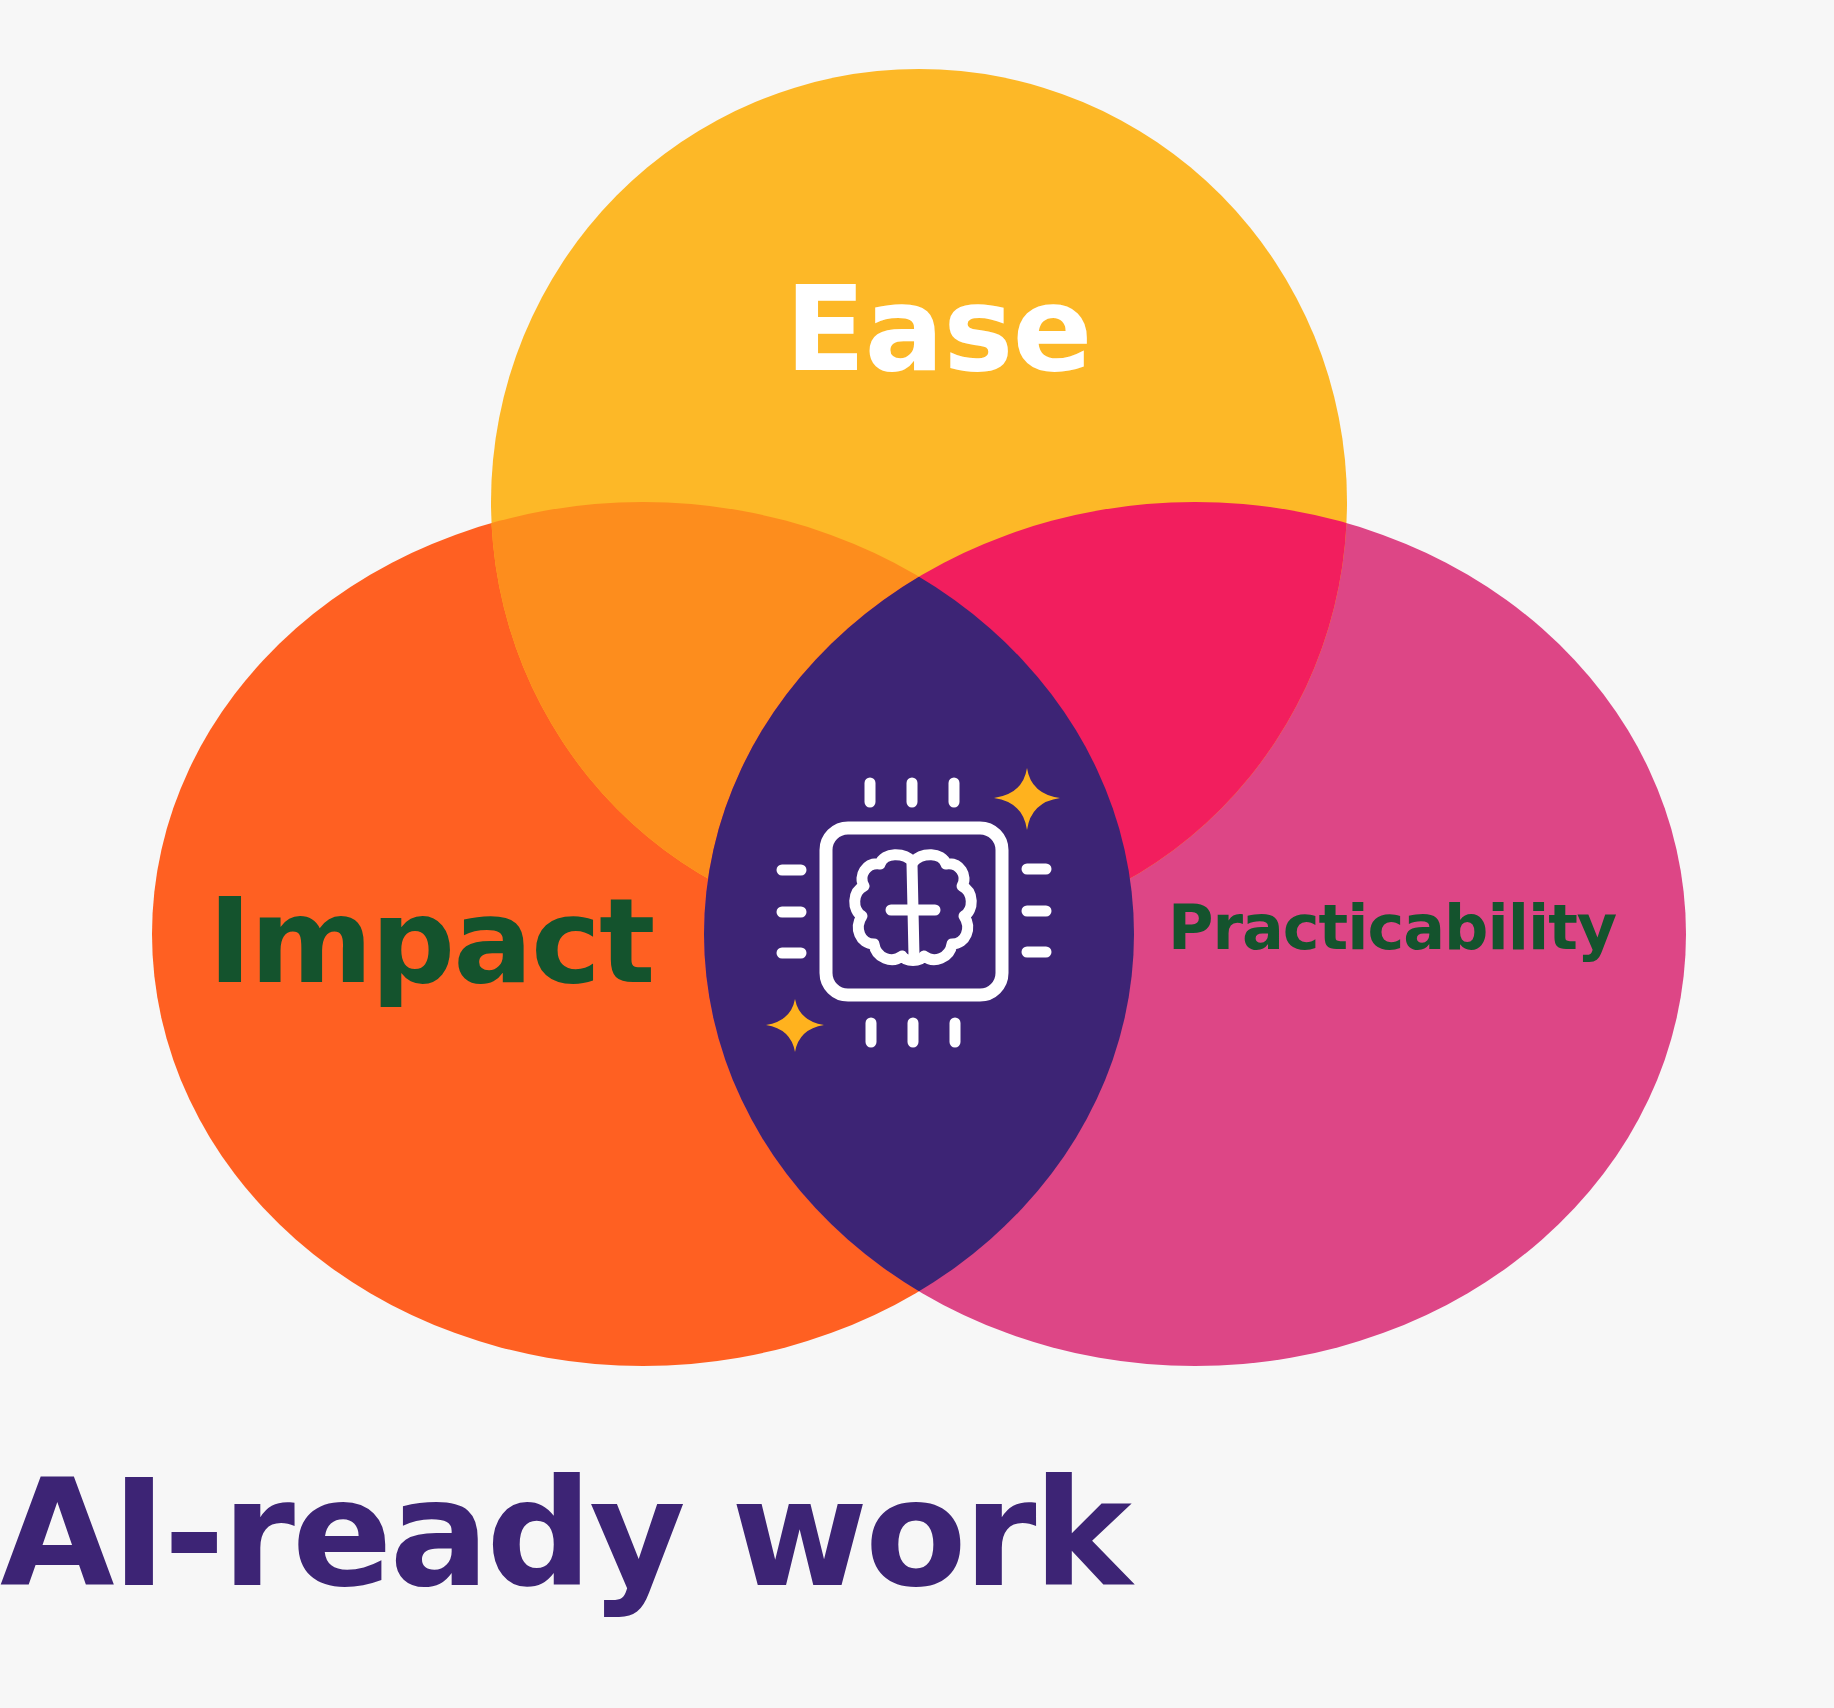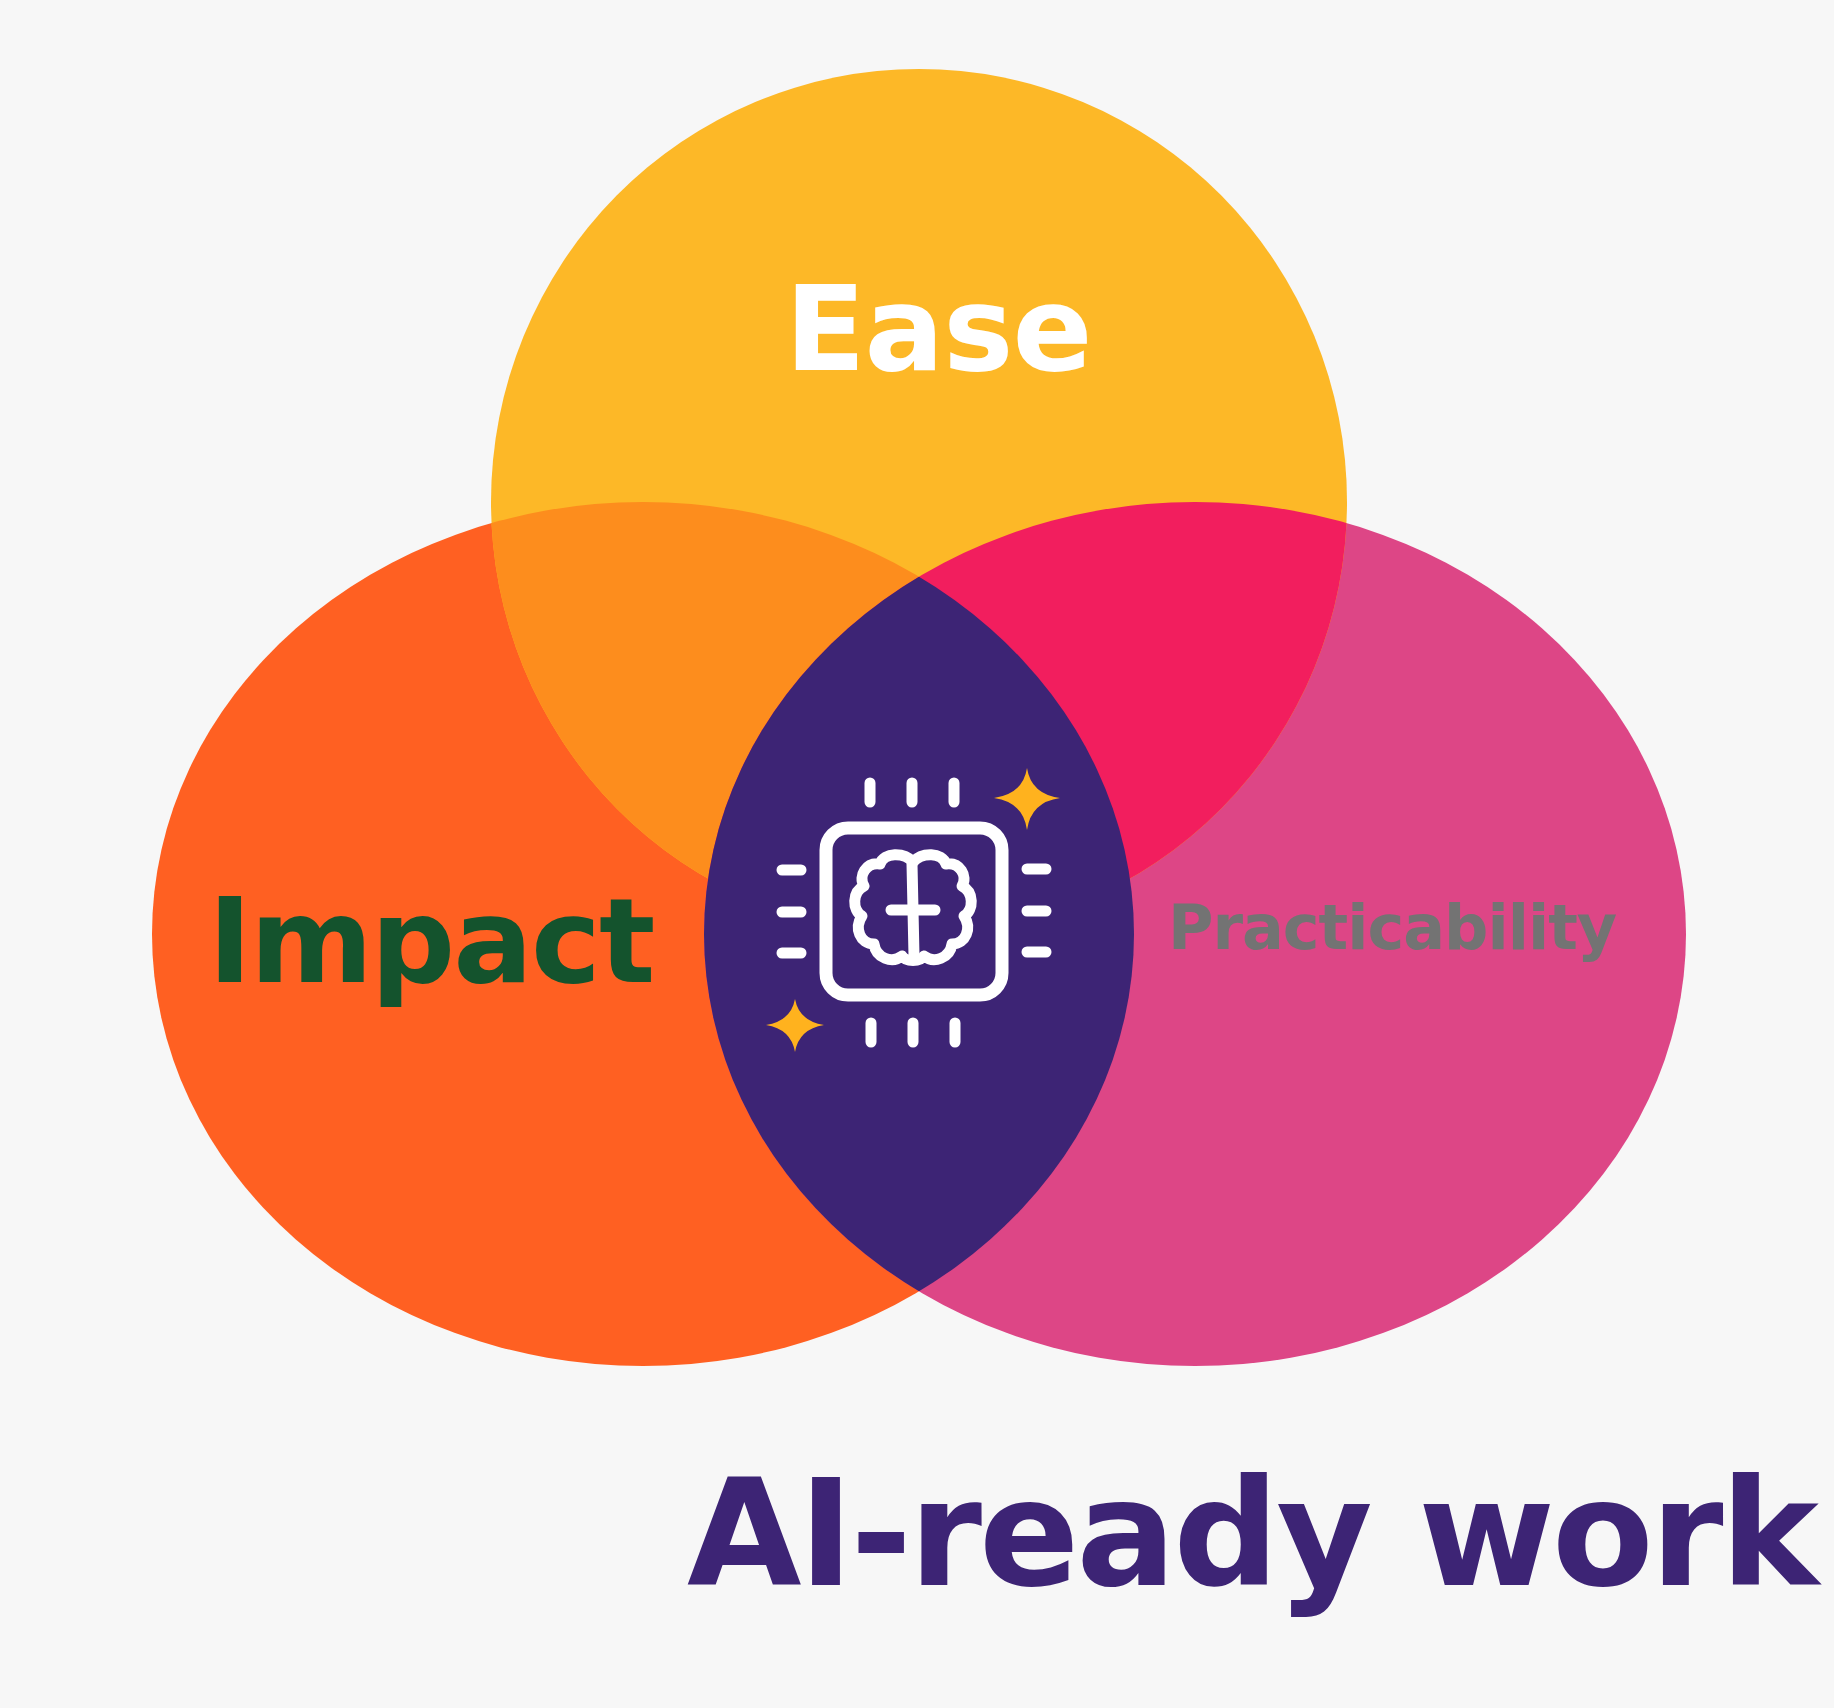--- a/index.html
+++ b/index.html
@@ -20,21 +20,21 @@
       letter-spacing: -1px;
       line-height: 1;
     }
     #label-ease { left: 785px; top: 270px; font-size: 118px; width: 275px; text-align: center; }
     #label-impact { left: 208px; top: 882px; font-size: 118px; letter-spacing: -2px; }
     #label-practicability { left: 1168px; top: 897px; font-size: 62px; letter-spacing: -1px; }
     #title {
       position: absolute;
       left: 0; width: 1816px;
       top: 1460px;
-      text-align: right;
+      text-align: left;
       font-family: "DejaVu Sans", sans-serif;
       font-weight: bold;
       font-size: 148px;
       letter-spacing: -3px;
       line-height: 1;
     }
   </style>
 </head>
 <body style="background: rgb(247, 247, 247);">
 
@@ -99,15 +99,15 @@
     <line x1="912" y1="864" x2="914" y2="956" stroke-width="11"></line>
     <line x1="891" y1="910" x2="935" y2="910" stroke-width="11"></line>
   </g>
 
   <path fill="#FFB21E" d="M1027 768 Q1031 794 1060 798 Q1031 802 1027 830 Q1023 802 994 798 Q1023 794 1027 768 Z"></path>
   <path fill="#FFB21E" d="M795 999 Q799 1021 824 1025 Q799 1029 795 1052 Q791 1029 766 1025 Q791 1021 795 999 Z"></path>
 </svg>
 
 <div class="label" id="label-ease" style="color: rgb(255, 255, 255);">Ease</div>
 <div class="label" id="label-impact" style="color: #14532d;">Impact</div>
-<div class="label" id="label-practicability" style="color: #737373;">Practicability</div>
+<div class="label" id="label-practicability" style="color: #14532d;">Practicability</div>
 
 <div id="title" style="color: rgb(61, 36, 117);">AI-ready work</div>
 
 </body></html>

